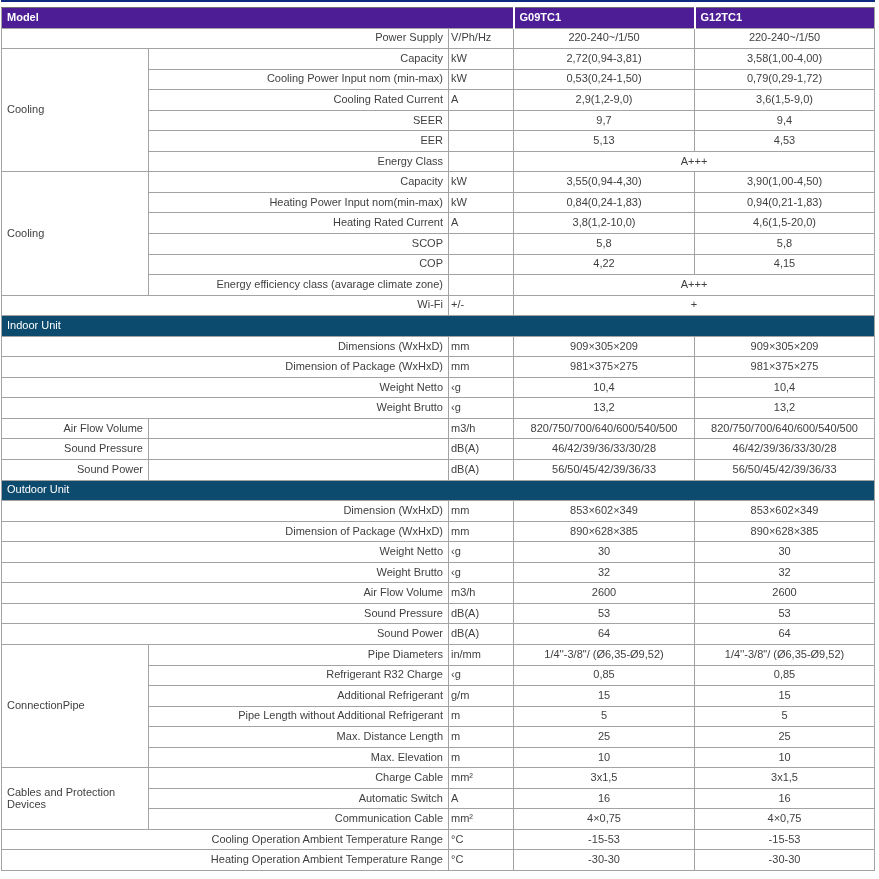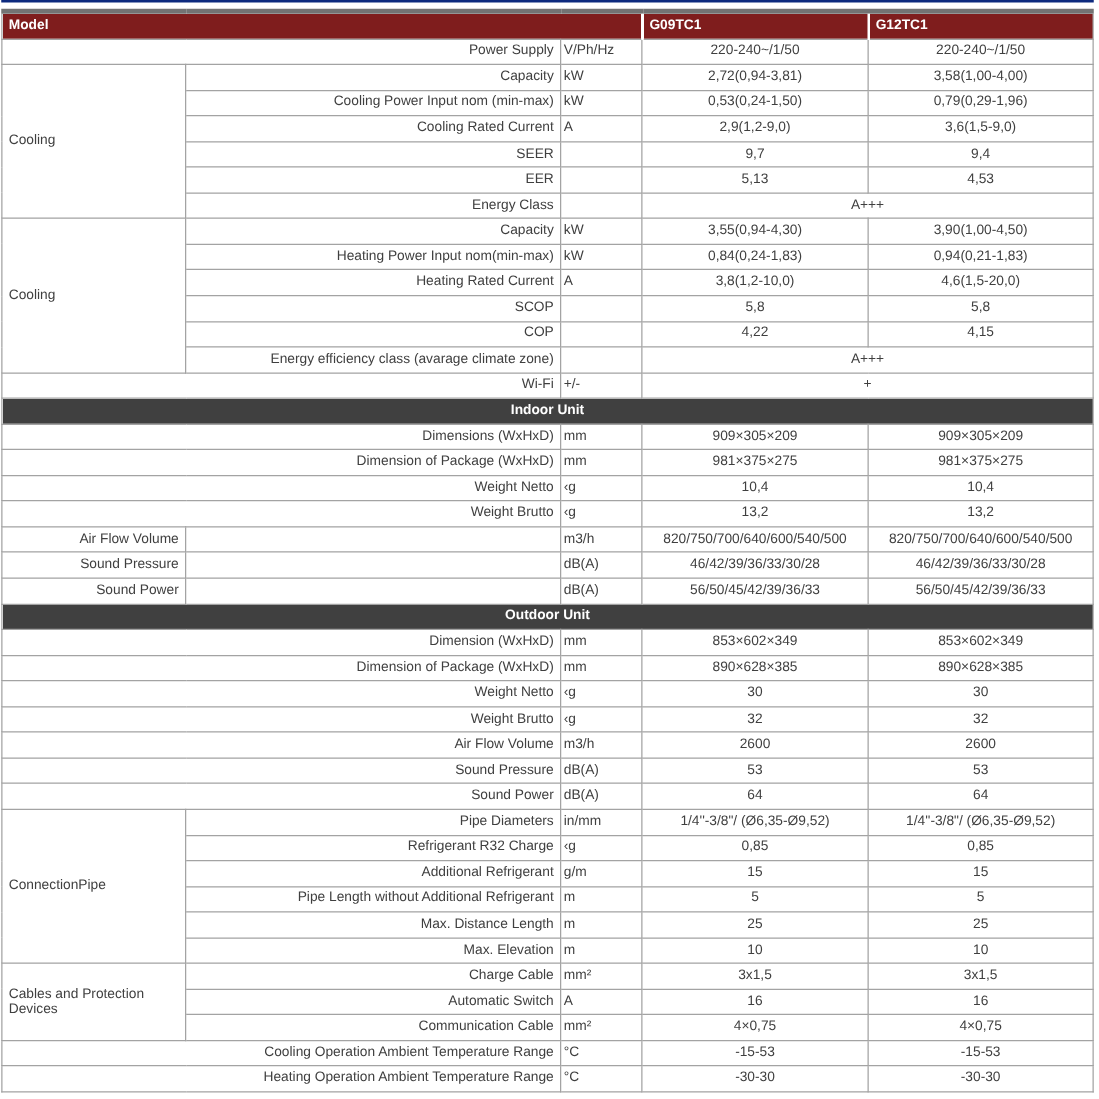--- a/index.html
+++ b/index.html
@@ -23,27 +23,27 @@
     padding: 0 5px;
     font-size: 11px;
     line-height: 1.08;
     color: #3f3f3f;
     overflow: hidden;
     vertical-align: middle;
     background: #ffffff;
   }
   
   tr.model-row td {
-    background: #7f1d1d; color: #ffffff; font-weight: bold;
-    border-top: 4px solid #737373;
+    background: #4c1d95; color: #ffffff; font-weight: bold;
+    border-top: 1px solid #737373;
   }
   tr.model-row td.mh-model { text-align: left; border-left: 2px solid #ffffff; }
   
   td.section-cell {
-    background: #404040; color: #ffffff; font-weight: bold; text-align: center;
+    background: #0c4a6e; color: #ffffff; font-weight: normal;
   }
   td.group-cell { vertical-align: middle; }
   td.label-cell { text-align: right; }
   td.unit-cell  { padding: 0 2px; }
   td.value-cell { text-align: center; padding: 0 2px; }
 </style>
 </head>
 <body>
 
 <div class="page">
@@ -74,21 +74,21 @@
           <td class="group-cell" rowspan="6">Cooling</td>
           <td class="label-cell">Capacity</td>
           <td class="unit-cell">kW</td>
           <td class="value-cell">2,72(0,94-3,81)</td>
           <td class="value-cell">3,58(1,00-4,00)</td>
         </tr>
         <tr>
           <td class="label-cell">Cooling Power Input nom (min-max)</td>
           <td class="unit-cell">kW</td>
           <td class="value-cell">0,53(0,24-1,50)</td>
-          <td class="value-cell">0,79(0,29-1,96)</td>
+          <td class="value-cell">0,79(0,29-1,72)</td>
         </tr>
         <tr>
           <td class="label-cell">Cooling Rated Current</td>
           <td class="unit-cell">A</td>
           <td class="value-cell">2,9(1,2-9,0)</td>
           <td class="value-cell">3,6(1,5-9,0)</td>
         </tr>
         <tr>
           <td class="label-cell">SEER</td>
           <td class="unit-cell"></td>

